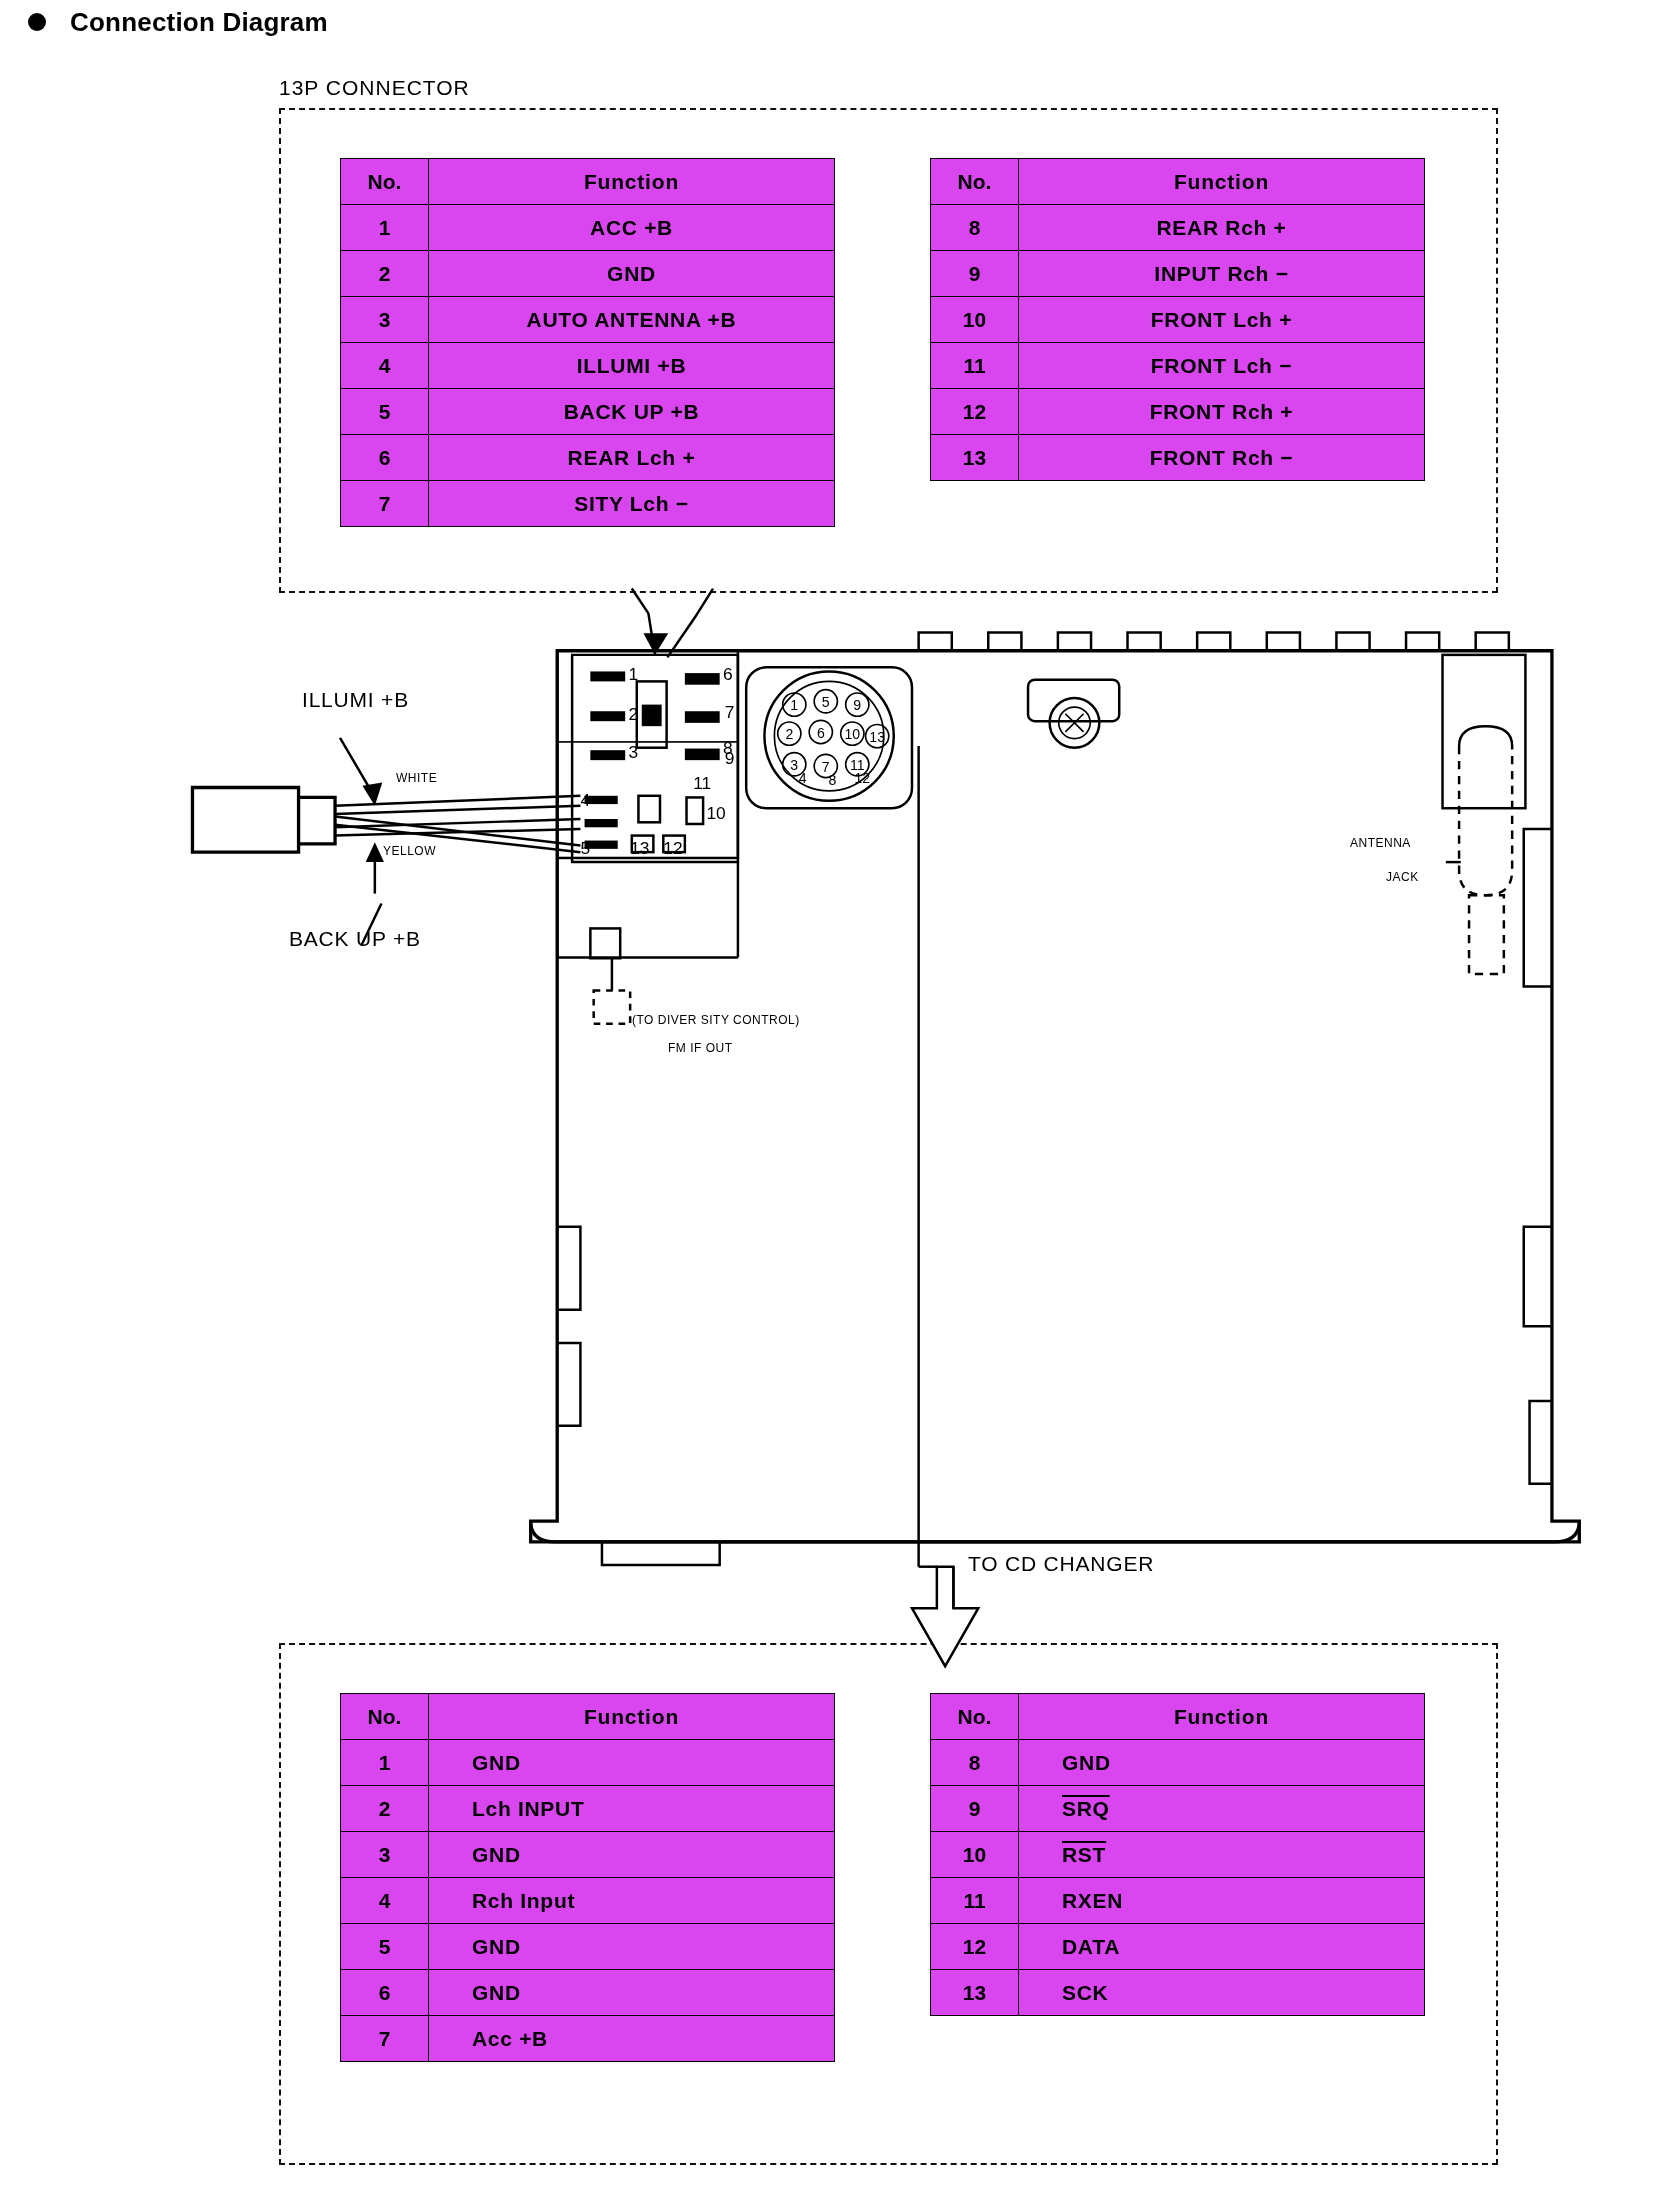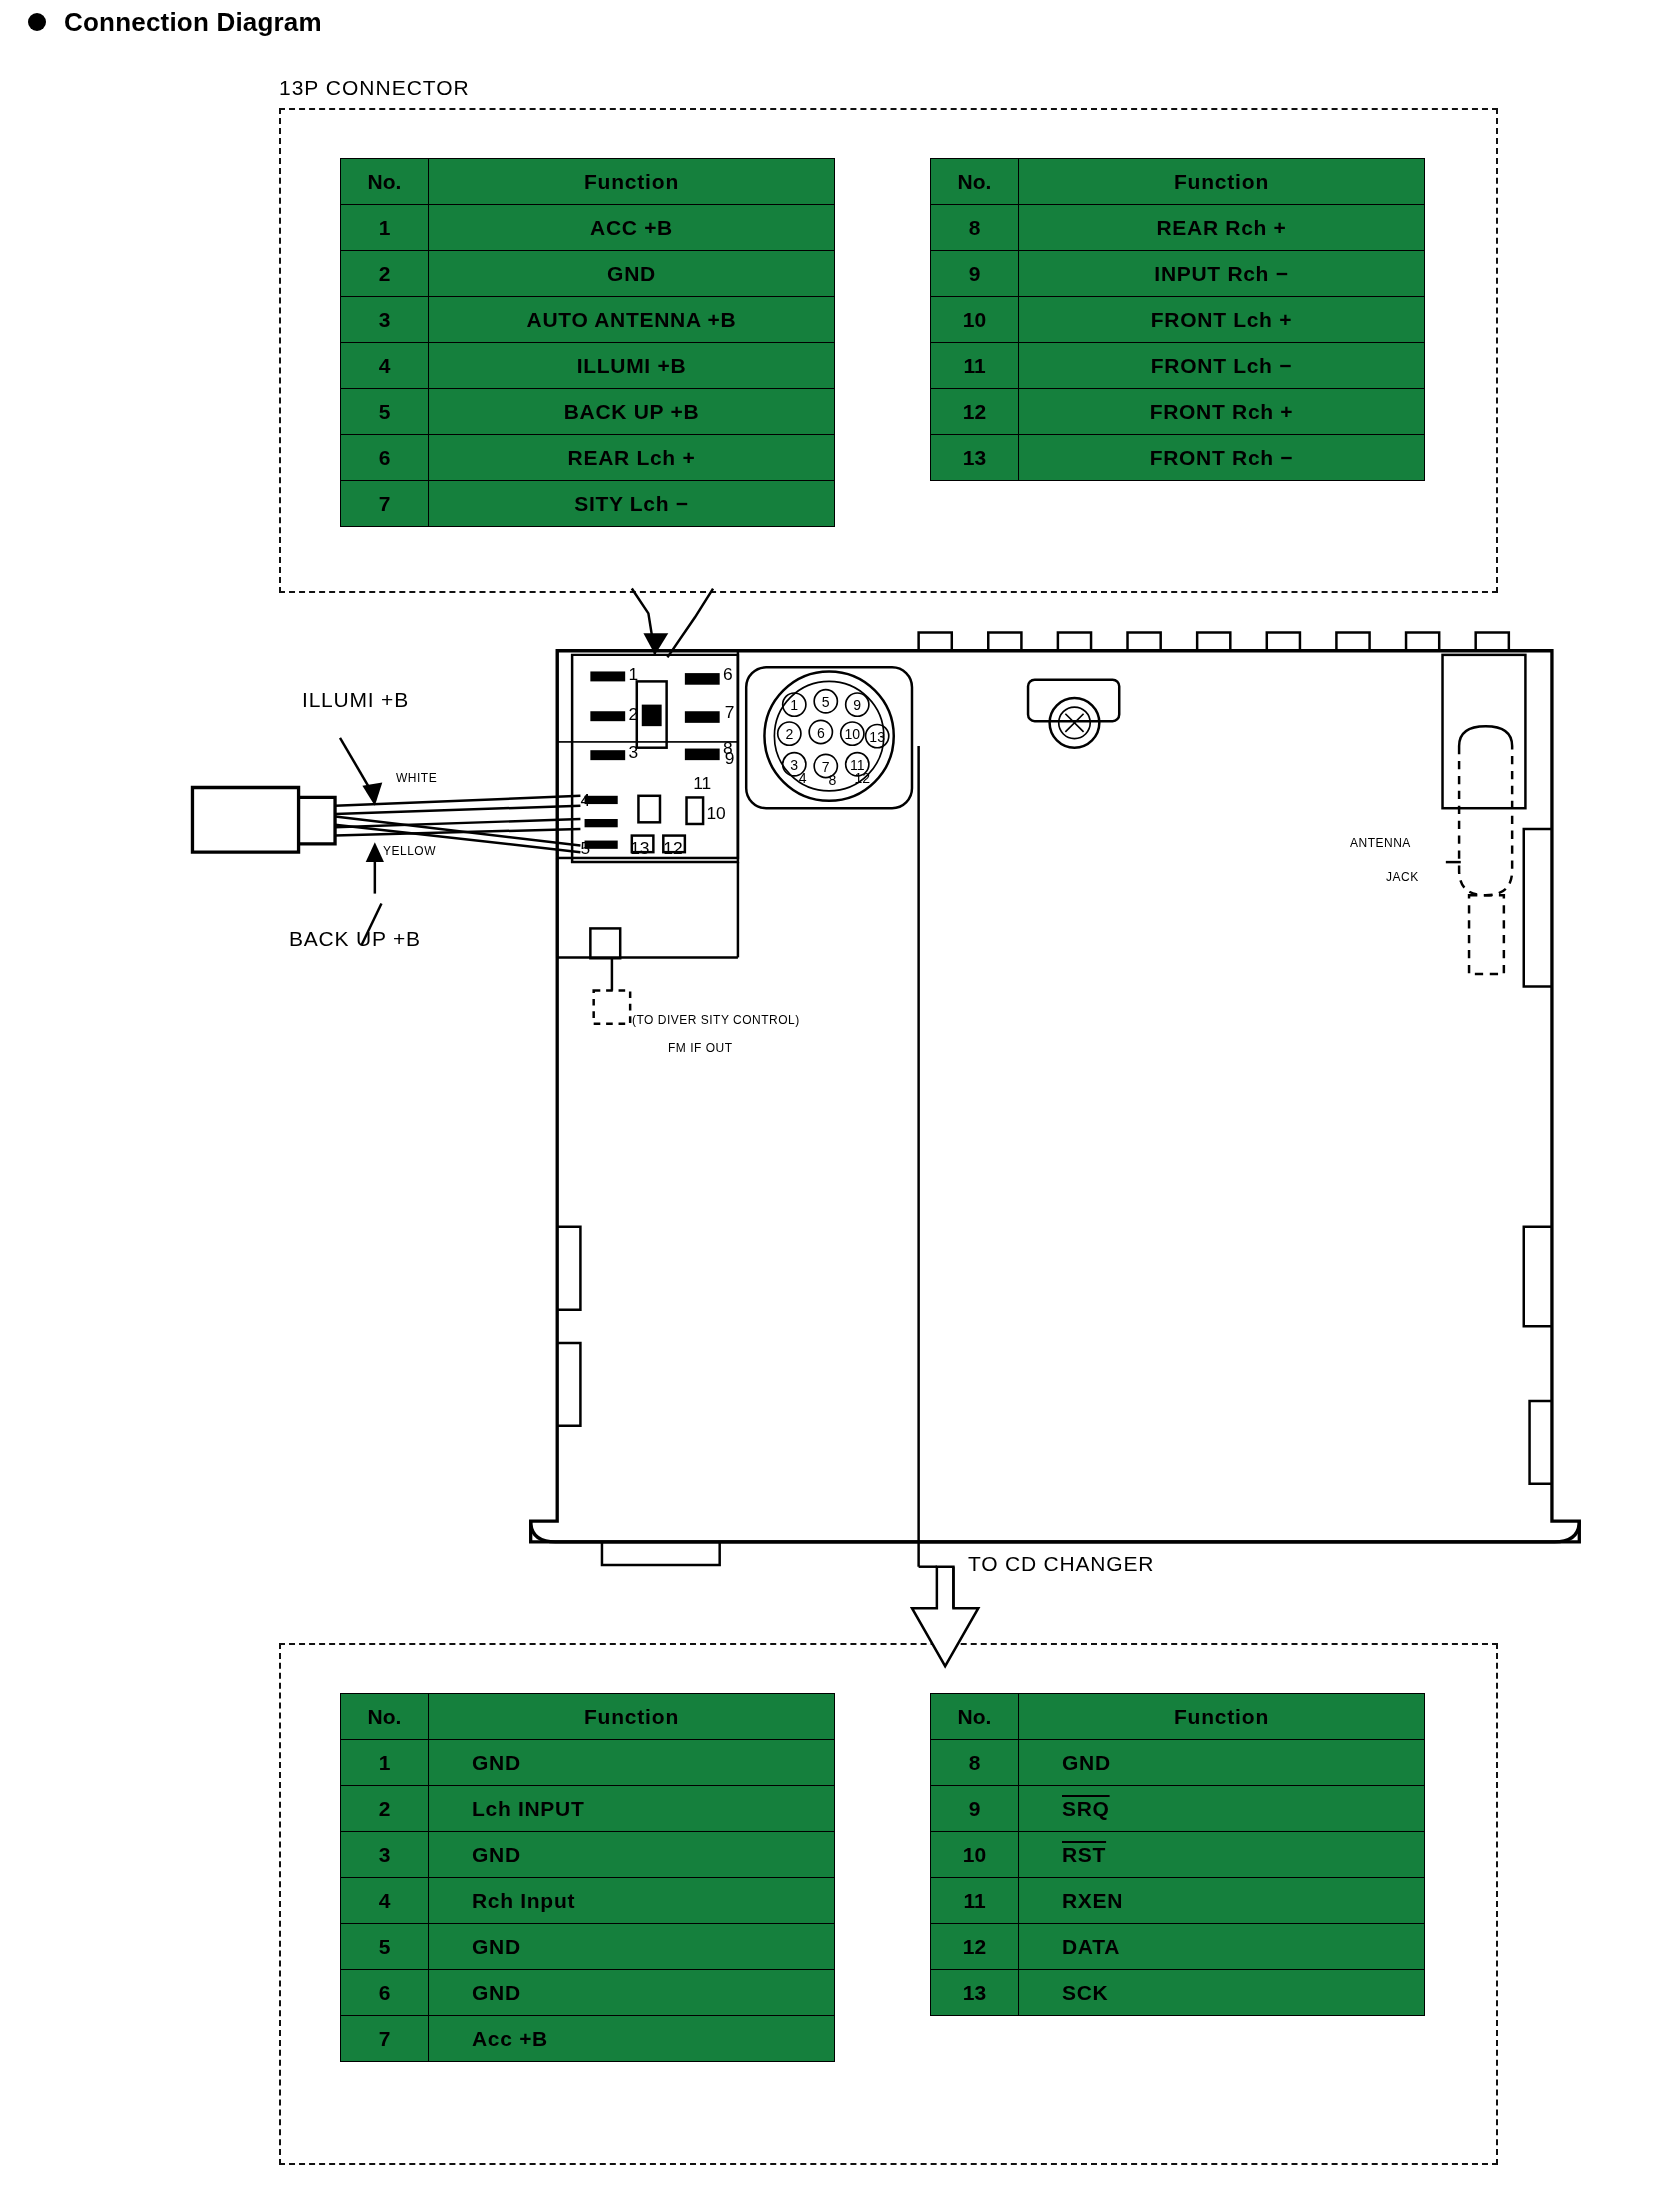--- a/index.html
+++ b/index.html
@@ -19,21 +19,21 @@
     overflow: hidden;
   }
 
   
   .heading {
     position: absolute;
     left: 28px;
     top: 6.6px;
     display: flex;
     align-items: center;
-    gap: 18px;
+    gap: 24px;
   }
   .bullet {
     width: 18px;
     height: 18px;
     border-radius: 50%;
     background: #000;
     display: inline-block;
   }
   .heading-text {
     font-size: 26px;
@@ -66,21 +66,21 @@
     top: 1643px;
     width: 1215px;
     height: 518px;
   }
 
   
   .pin-table {
     position: absolute;
     border-collapse: collapse;
     font-size: 21px;
-    background: #15803d;
+    background: #d946ef;
   }
   .pin-table td, .pin-table th {
     border: 1.7px solid #000;
     height: 46px;
     box-sizing: border-box;
     padding: 0;
   }
   .pin-table th.col-no, .pin-table td.col-no {
     width: 88px;
     text-align: center;

